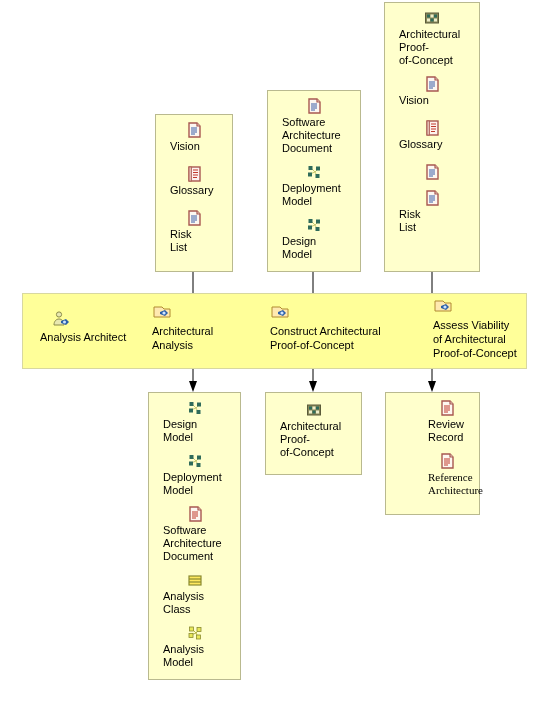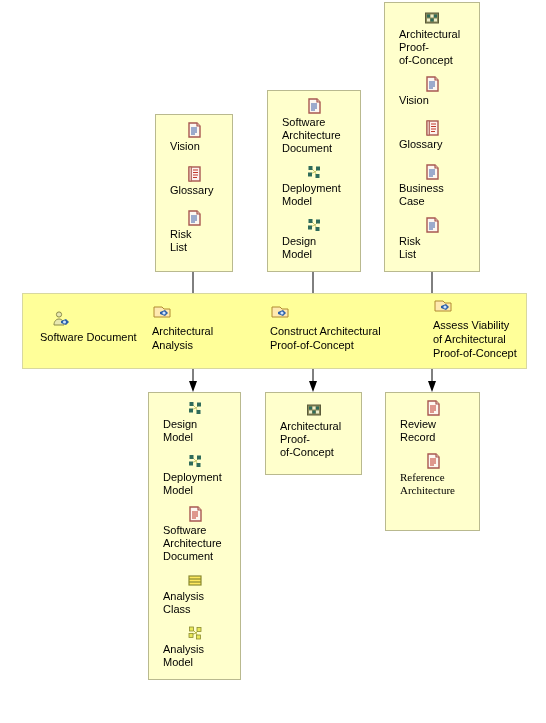--- a/index.html
+++ b/index.html
@@ -246,22 +246,20 @@
           <path d="M4 2 h8 l3 3 v11 h-11 z" fill="#fdf7f0" stroke="#a85850" stroke-width="1.4"></path>
           <path d="M12 2 v3 h3" fill="#e6d2c4" stroke="#a85850" stroke-width="1.2"></path>
           <g stroke="#3a5fa8" stroke-width="1">
               <line x1="6" y1="7" x2="12" y2="7"></line>
               <line x1="6" y1="9" x2="12" y2="9"></line>
               <line x1="6" y1="11" x2="12" y2="11"></line>
               <line x1="6" y1="13" x2="10" y2="13"></line>
             </g>
         </svg>
       </span>
-      <span class="lbl">Business
-Case</span>
     </div>
     <div class="artifact" style="margin-top:8px;">
       <span class="ico">
         <svg width="18" height="18" viewBox="0 0 18 18">
           <path d="M4 2 h8 l3 3 v11 h-11 z" fill="#fdf7f0" stroke="#a85850" stroke-width="1.4"></path>
           <path d="M12 2 v3 h3" fill="#e6d2c4" stroke="#a85850" stroke-width="1.2"></path>
           <g stroke="#3a5fa8" stroke-width="1">
               <line x1="6" y1="7" x2="12" y2="7"></line>
               <line x1="6" y1="9" x2="12" y2="9"></line>
               <line x1="6" y1="11" x2="12" y2="11"></line>
@@ -279,21 +277,21 @@
 
   <div class="node role" style="left:40px;top:310px;width:108px;">
     <span class="ico">
       <svg width="22" height="20" viewBox="0 0 22 20">
         <circle cx="9" cy="4.5" r="2.6" fill="#e8e8b0" stroke="#8a8a4a" stroke-width="1"></circle>
         <path d="M4 15 c0-4 2.4-6 5-6 s5 2 5 6 z" fill="#e8e8b0" stroke="#8a8a4a" stroke-width="1"></path>
         <path d="M11 11 l5-2 3 3 -3 3 -5-2 z" fill="#2a5fa8"></path>
         <circle cx="14.5" cy="12" r="1.5" fill="#cfe4ff"></circle>
       </svg>
     </span>
-    <span class="lbl">Software Document</span>
+    <span class="lbl">Analysis Architect</span>
   </div>
 
   <div class="node" style="left:152px;top:304px;width:104px;">
     <span class="ico">
       <svg width="22" height="18" viewBox="0 0 22 18">
         <path d="M2 3 h8 l2 2 h6 v8 h-16 z" fill="#ffe9b0" stroke="#b08a30" stroke-width="1"></path>
         <path d="M8 8 l5-2 3 3 -3 3 -5-2 z" fill="#2a5fa8"></path>
         <circle cx="12" cy="9" r="1.6" fill="#cfe4ff"></circle>
       </svg>
     </span>
@@ -423,21 +421,21 @@
           <rect x="7.5" y="9.5" width="3" height="3" fill="#2f6b5a"></rect>
           <rect x="11" y="9.5" width="3" height="3" fill="#eeeecc"></rect>
         </svg>
       </span>
       <span class="lbl">Architectural
 Proof-
 of-Concept</span>
     </div>
   </div>
 
-  <div class="artifact-box" style="left:385px;top:392px;width:95px;height:139px;">
+  <div class="artifact-box" style="left:385px;top:392px;width:95px;height:123px;padding-left:28px;">
     <div class="artifact" style="margin-top:6px;">
       <span class="ico">
         <svg width="18" height="18" viewBox="0 0 18 18">
           <path d="M4 2 h8 l3 3 v11 h-11 z" fill="#fdf7f0" stroke="#a85850" stroke-width="1.4"></path>
           <path d="M12 2 v3 h3" fill="#e6d2c4" stroke="#a85850" stroke-width="1.2"></path>
           <g stroke="#c0392b" stroke-width="1">
               <line x1="6" y1="7" x2="12" y2="7"></line>
               <line x1="6" y1="9" x2="12" y2="9"></line>
               <line x1="6" y1="11" x2="12" y2="11"></line>
               <line x1="6" y1="13" x2="10" y2="13"></line>

